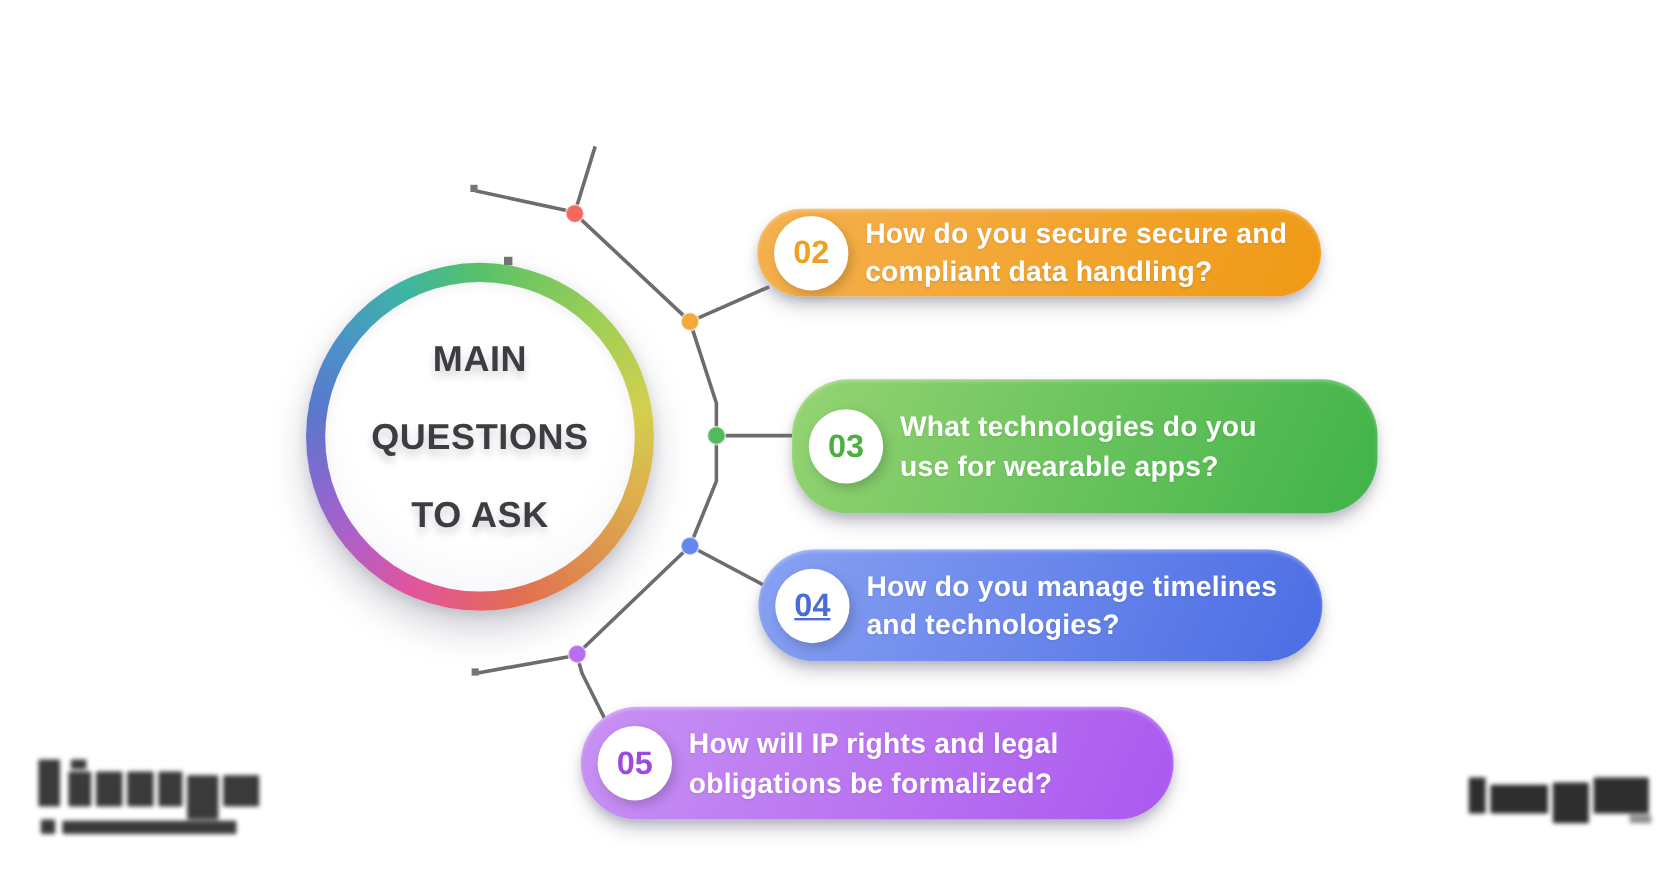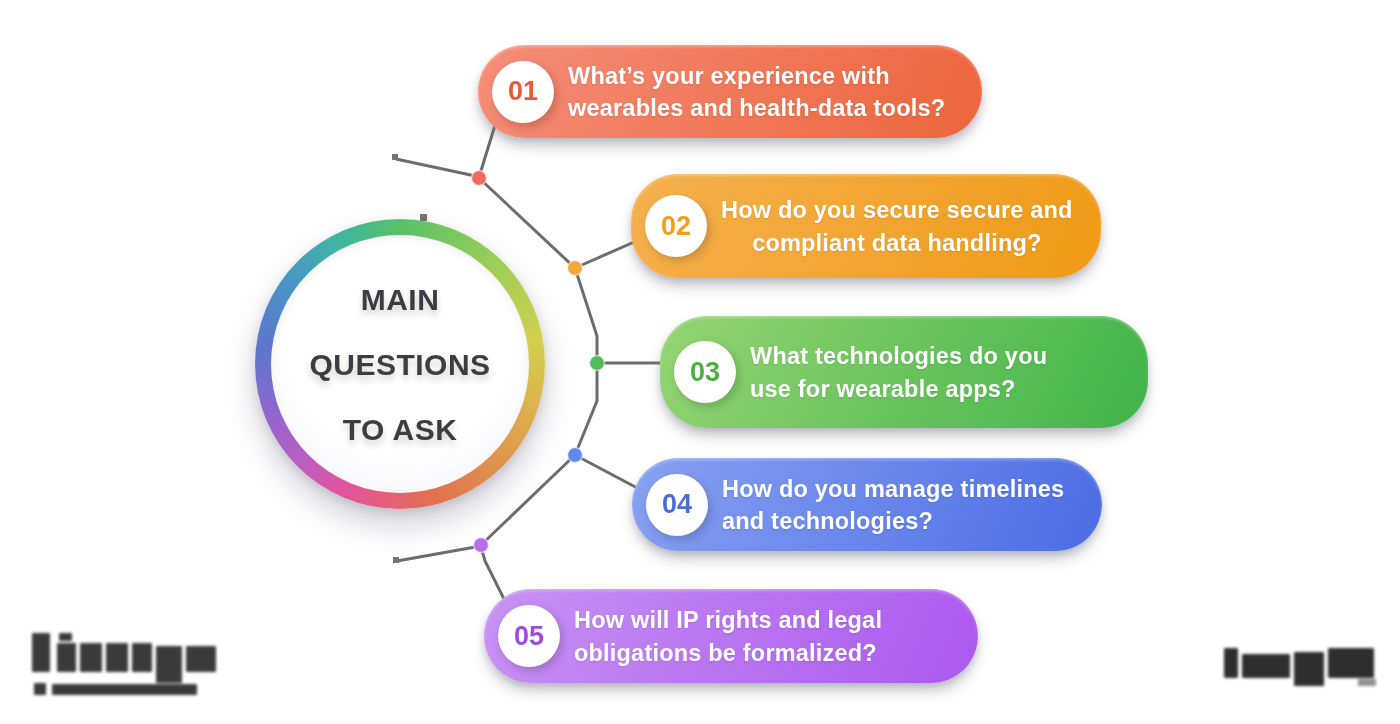--- a/index.html
+++ b/index.html
@@ -24,21 +24,21 @@
        display:flex;flex-direction:column;align-items:center;justify-content:center;
        box-shadow:inset 0 4px 10px rgba(0,0,0,.05);gap:28px;}
   .hub-line{display:block;font-size:30px;font-weight:bold;line-height:37px;color:#3c3c42;
        letter-spacing:.5px;text-align:center;text-shadow:0 5px 7px rgba(0,0,0,.18);}
 
   
   .pill{position:absolute;border-radius:47px;color:#ffffff;
        box-shadow:0 10px 16px -4px rgba(110,110,130,.45), 0 3px 7px rgba(140,140,160,.28),
                   inset 0 2px 3px rgba(255,255,255,.30);}
   #p1{left:478px;top:45px;width:504px;height:93px;}
-  #p2{left:631px;top:174px;width:470px;height:104px;text-align:center;}
+  #p2{left:631px;top:174px;width:470px;height:73px;}
   #p3{left:660px;top:316px;width:488px;height:112px;}
   #p4{left:632px;top:458px;width:470px;height:93px;}
   #p5{left:484px;top:589px;width:494px;height:94px;}
   .badge{position:absolute;left:14px;top:50%;transform:translateY(-50%);
        width:62px;height:62px;border-radius:50%;background:#ffffff;
        display:flex;align-items:center;justify-content:center;
        font-size:27px;font-weight:bold;box-shadow:3px 4px 9px rgba(0,0,0,.18);}
   .pill-text{position:absolute;left:90px;top:50%;transform:translateY(-50%);
        font-size:23.5px;font-weight:600;line-height:32.5px;letter-spacing:.2px;
        text-shadow:0 1px 2px rgba(0,0,0,.10);white-space:nowrap;}
@@ -80,29 +80,20 @@
 
   <div class="hub">
     <div class="hub-ring"></div>
     <div class="hub-inner">
       <span class="hub-line" style="color: rgb(60, 60, 66);">MAIN</span>
       <span class="hub-line" style="color: rgb(60, 60, 66);">QUESTIONS</span>
       <span class="hub-line" style="color: rgb(60, 60, 66);">TO ASK</span>
     </div>
   </div>
 
-  <div class="pill" id="p1" style="background: linear-gradient(115deg, rgb(245, 141, 120) 0%, rgb(236, 101, 60) 100%);">
-    <div class="badge" style="color: rgb(232, 90, 49);">
-      <span>01</span>
-    </div>
-    <div class="pill-text">
-      <div>What’s your experience with</div>
-      <div>wearables and health-data tools?</div>
-    </div>
-  </div>
 
   <div class="pill" id="p2" style="background: linear-gradient(115deg, rgb(245, 177, 79) 0%, rgb(239, 154, 21) 100%);">
     <div class="badge" style="color: rgb(239, 160, 30);">
       <span>02</span>
     </div>
     <div class="pill-text">
       <div>How do you secure secure and</div>
       <div>compliant data handling?</div>
     </div>
   </div>
@@ -111,21 +102,21 @@
     <div class="badge" style="color: rgb(77, 175, 63);">
       <span>03</span>
     </div>
     <div class="pill-text">
       <div>What technologies do you</div>
       <div>use for wearable apps?</div>
     </div>
   </div>
 
   <div class="pill" id="p4" style="background: linear-gradient(115deg, rgb(136, 161, 242) 0%, rgb(75, 108, 228) 100%);">
-    <div class="badge" style="color: rgb(75, 108, 214);">
+    <div class="badge" style="color: rgb(75, 108, 214); text-decoration: underline;">
       <span>04</span>
     </div>
     <div class="pill-text">
       <div>How do you manage timelines</div>
       <div>and technologies?</div>
     </div>
   </div>
 
   <div class="pill" id="p5" style="background: linear-gradient(115deg, rgb(200, 146, 243) 0%, rgb(171, 88, 239) 100%);">
     <div class="badge" style="color: rgb(156, 74, 224);">

